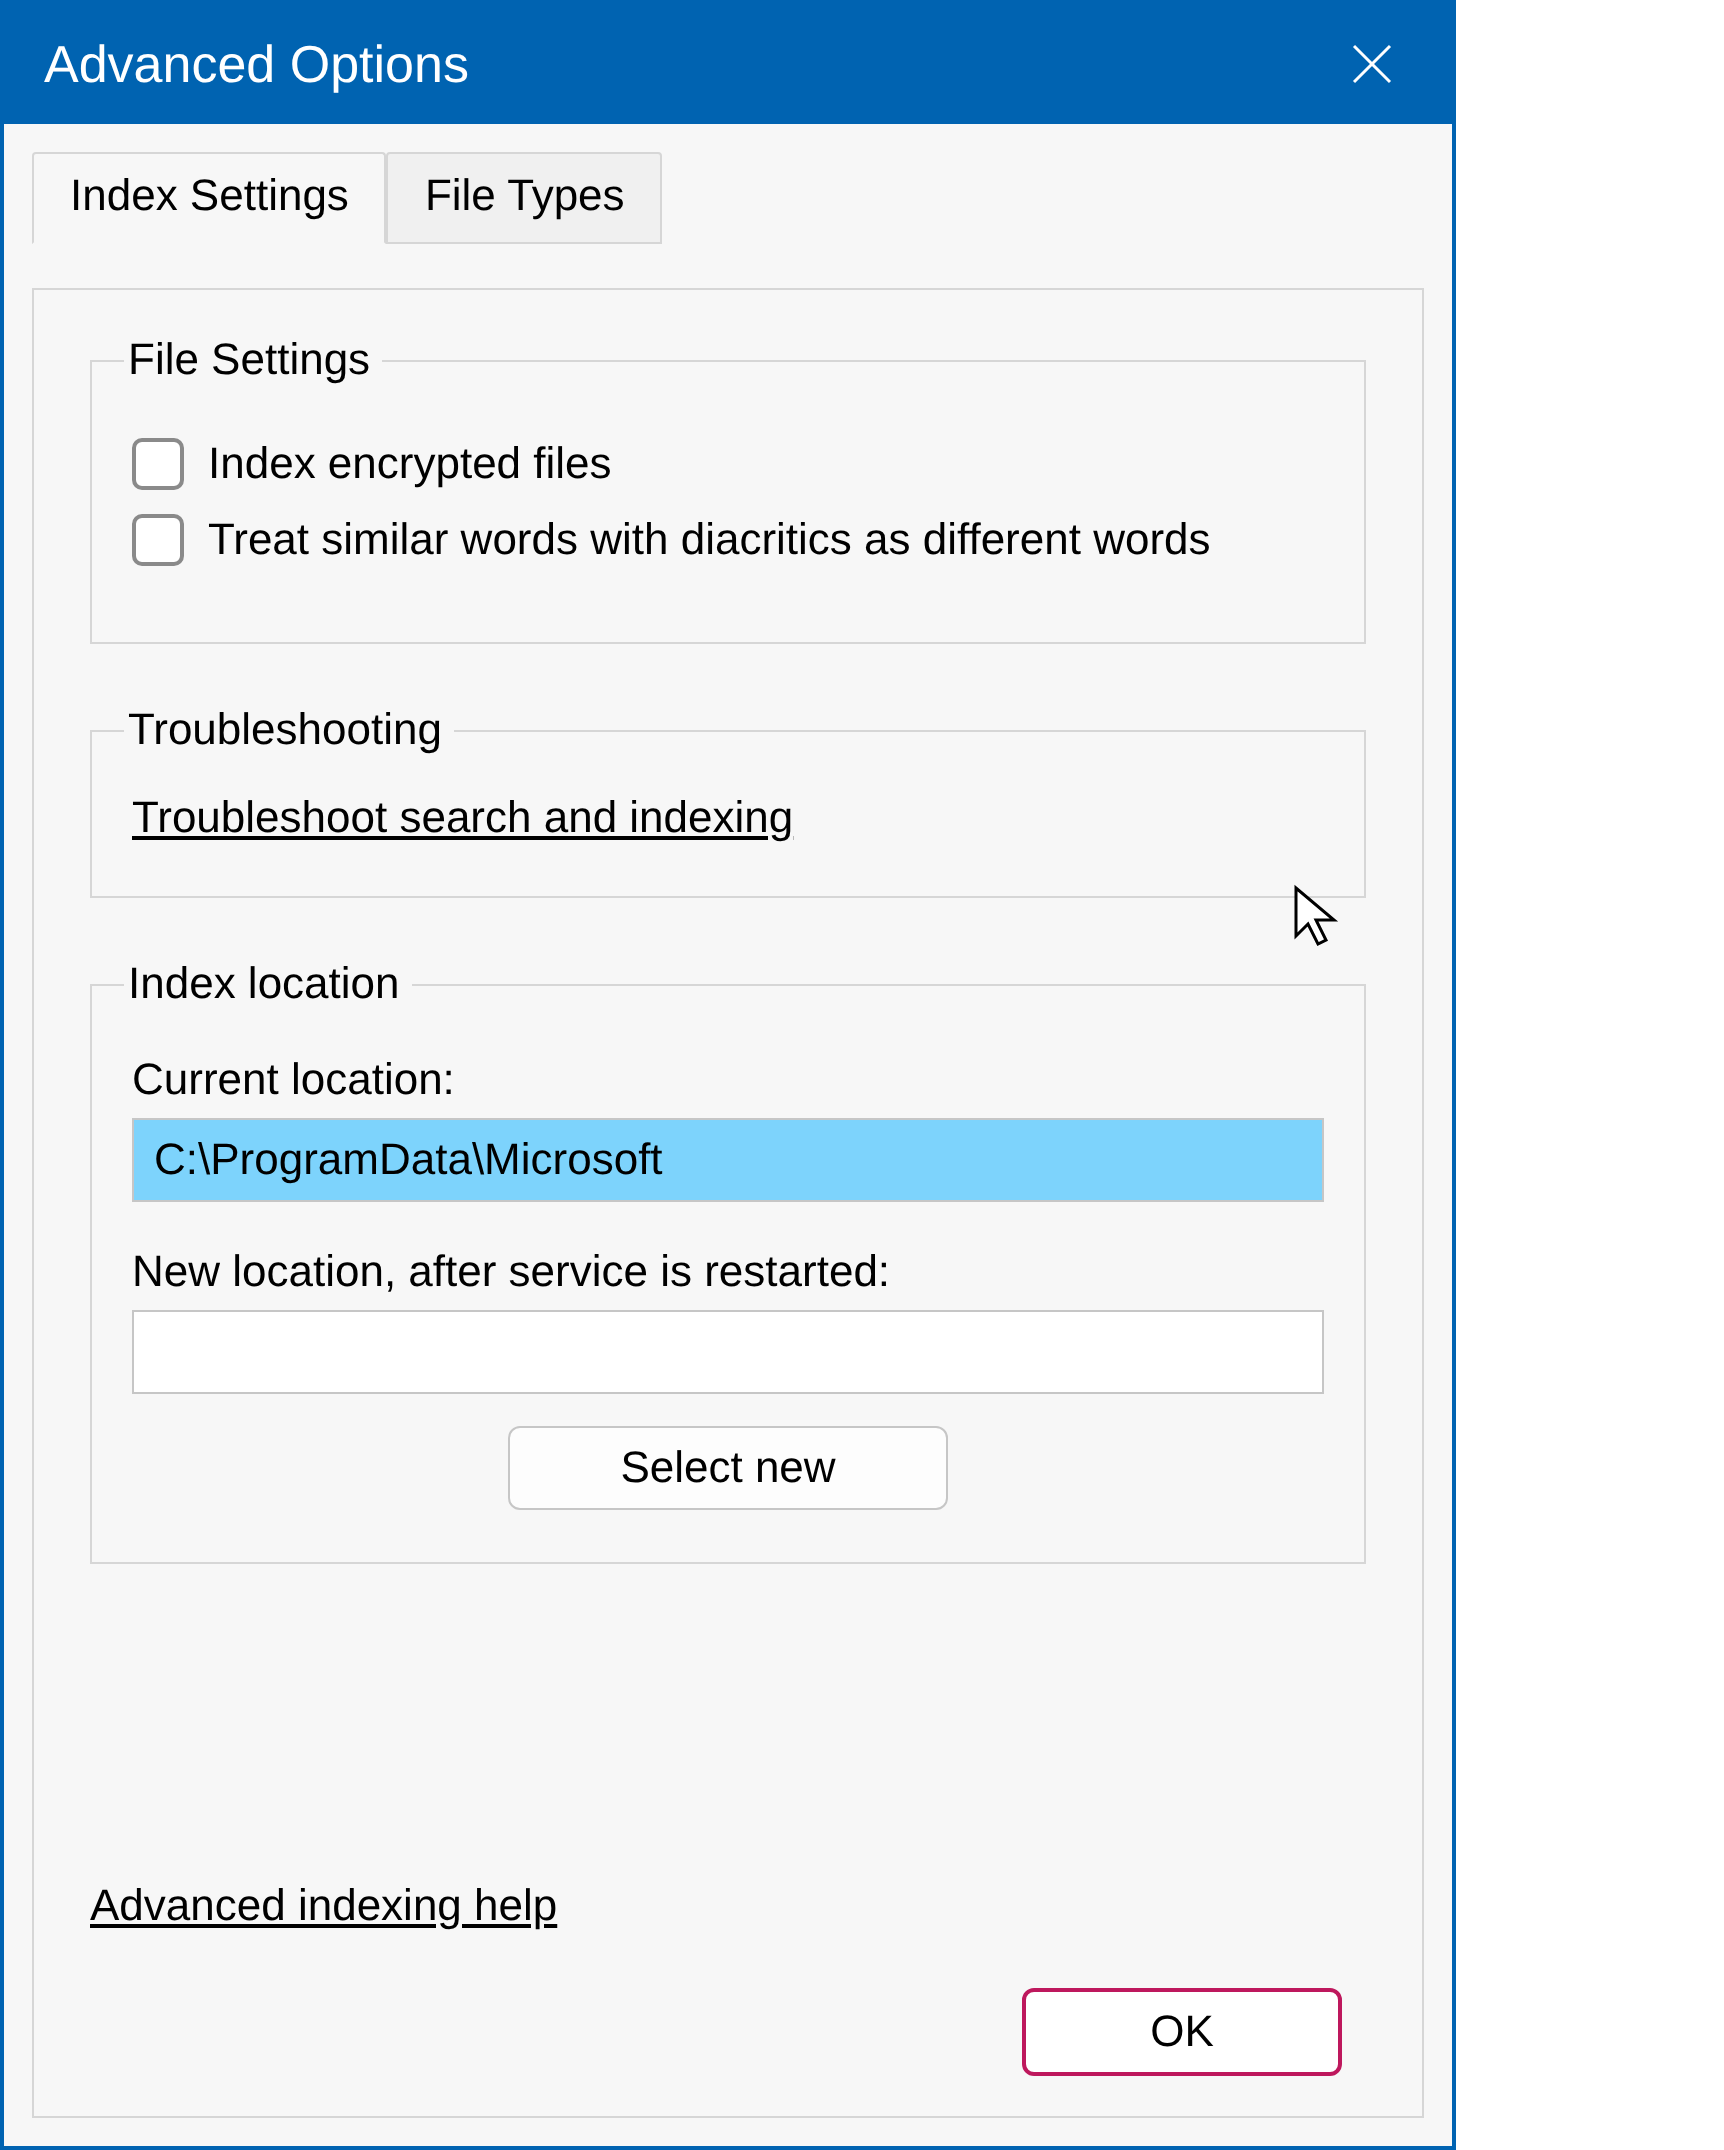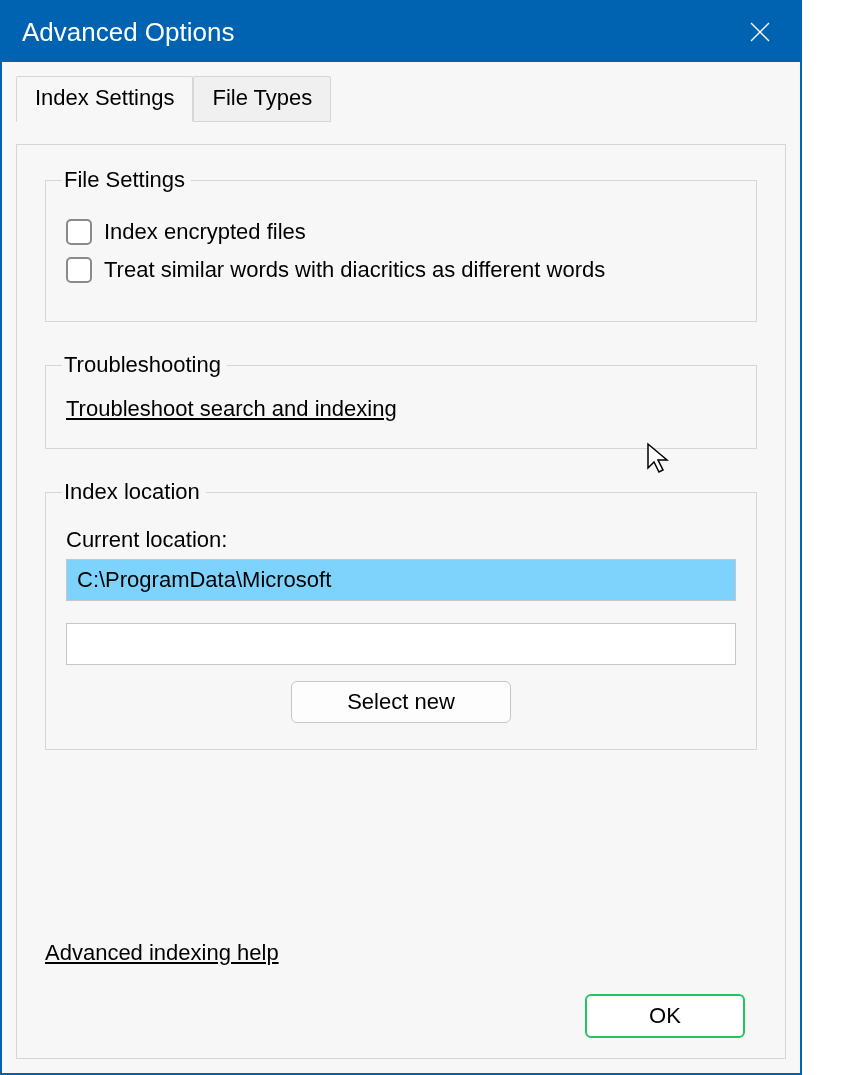--- a/index.html
+++ b/index.html
@@ -5,21 +5,21 @@
   * { box-sizing: border-box; }
   body {
     margin: 0;
     font-family: "Segoe UI", Tahoma, sans-serif;
     background: #ffffff;
     width: 862px;
     height: 1075px;
     overflow: hidden;
   }
   .window {
-    width: 802px;
+    width: 728px;
     height: 1075px;
     border: 2px solid #0063b1;
     background: #ffffff;
     display: flex;
     flex-direction: column;
   }
   .titlebar {
     background: #0063b1;
     color: #ffffff;
     height: 60px;
@@ -187,21 +187,21 @@
   .help-link { margin: 18px 0 28px 0; }
 
   .dialog-buttons {
     display: flex;
     justify-content: flex-end;
     gap: 26px;
     padding: 0 12px 0 0;
   }
   .dialog-buttons .btn { min-width: 160px; height: 44px; }
   .dialog-buttons .btn.primary {
-    border: 2px solid #22c55e;
+    border: 2px solid #be185d;
     background: #ffffff;
   }
 
   .cursor {
     position: absolute;
     top: 442px;
     left: 646px;
     pointer-events: none;
     z-index: 50;
   }
@@ -250,20 +250,21 @@
 
         <a class="link">Troubleshoot search and indexing</a>
       </fieldset>
 
       <fieldset class="groupbox">
         <legend>Index location</legend>
 
         <div class="loc-label">Current location:</div>
         <div class="loc-display">C:\ProgramData\Microsoft</div>
 
+        <div class="loc-label">New location, after service is restarted:</div>
         <div class="loc-empty"></div>
 
         <div class="loc-btn-row">
           <button class="btn">Select new</button>
         </div>
       </fieldset>
 
       <div class="bottom-area">
         <a class="link help-link">Advanced indexing help</a>
 

